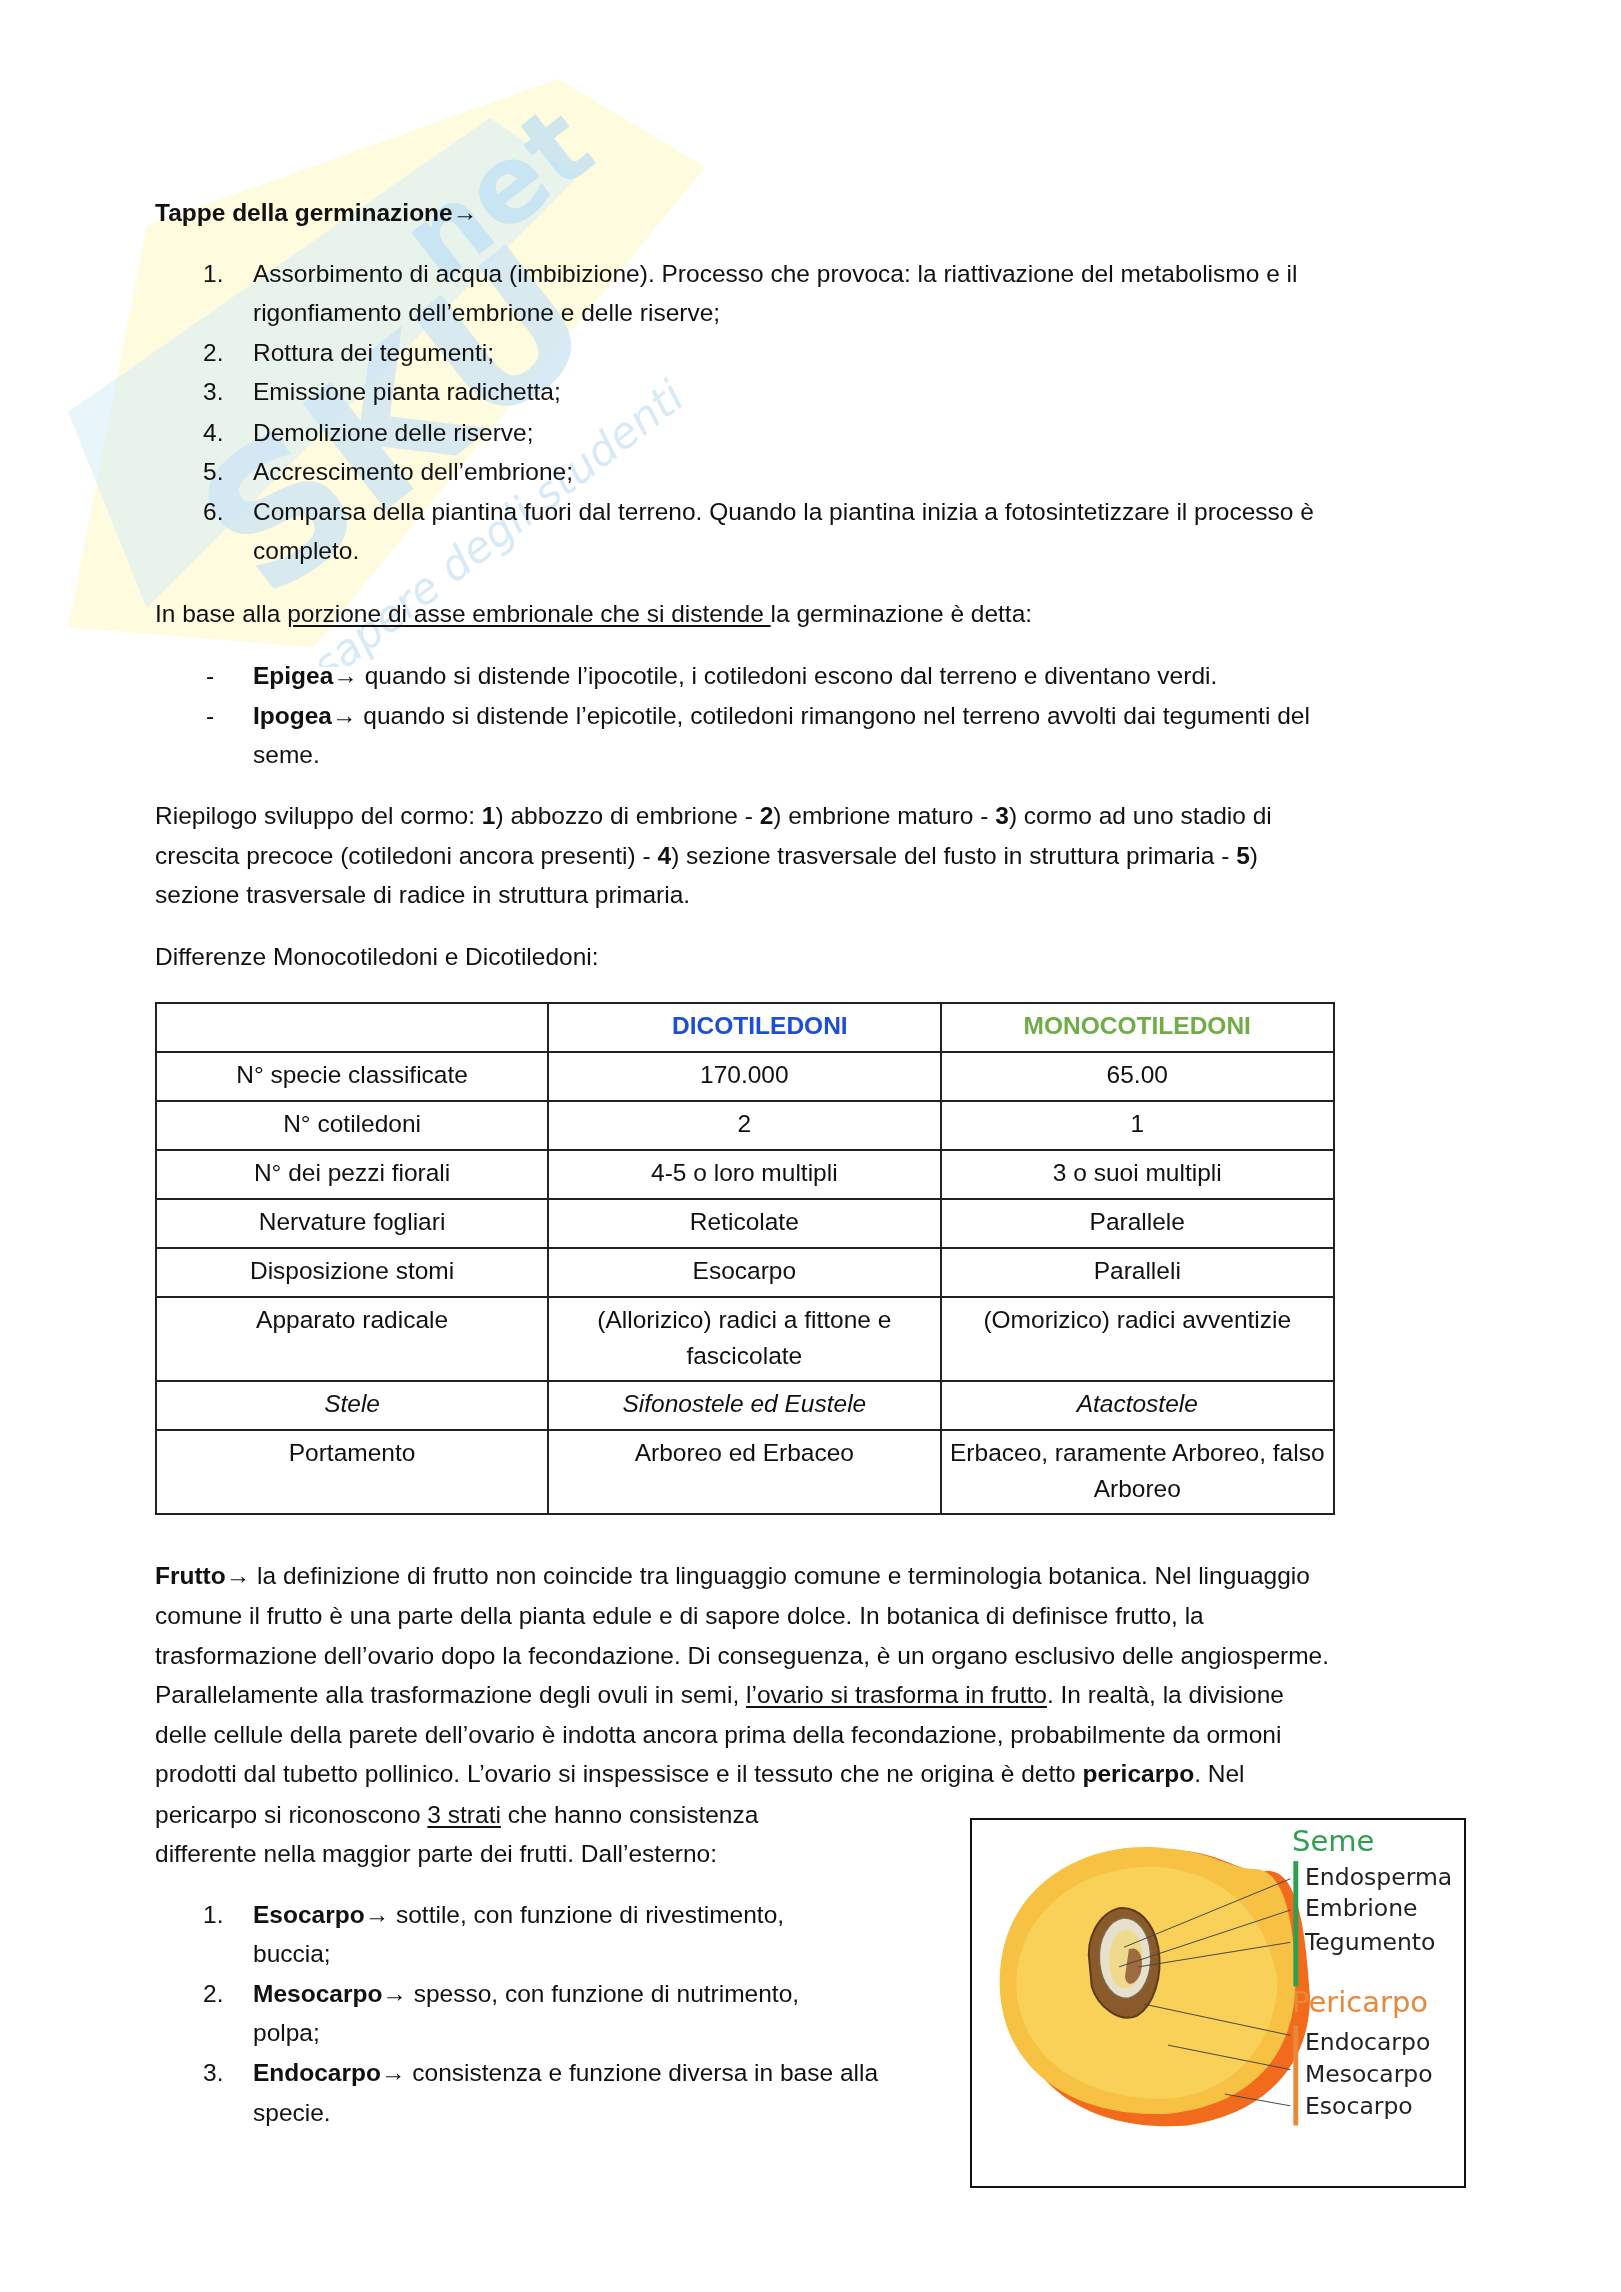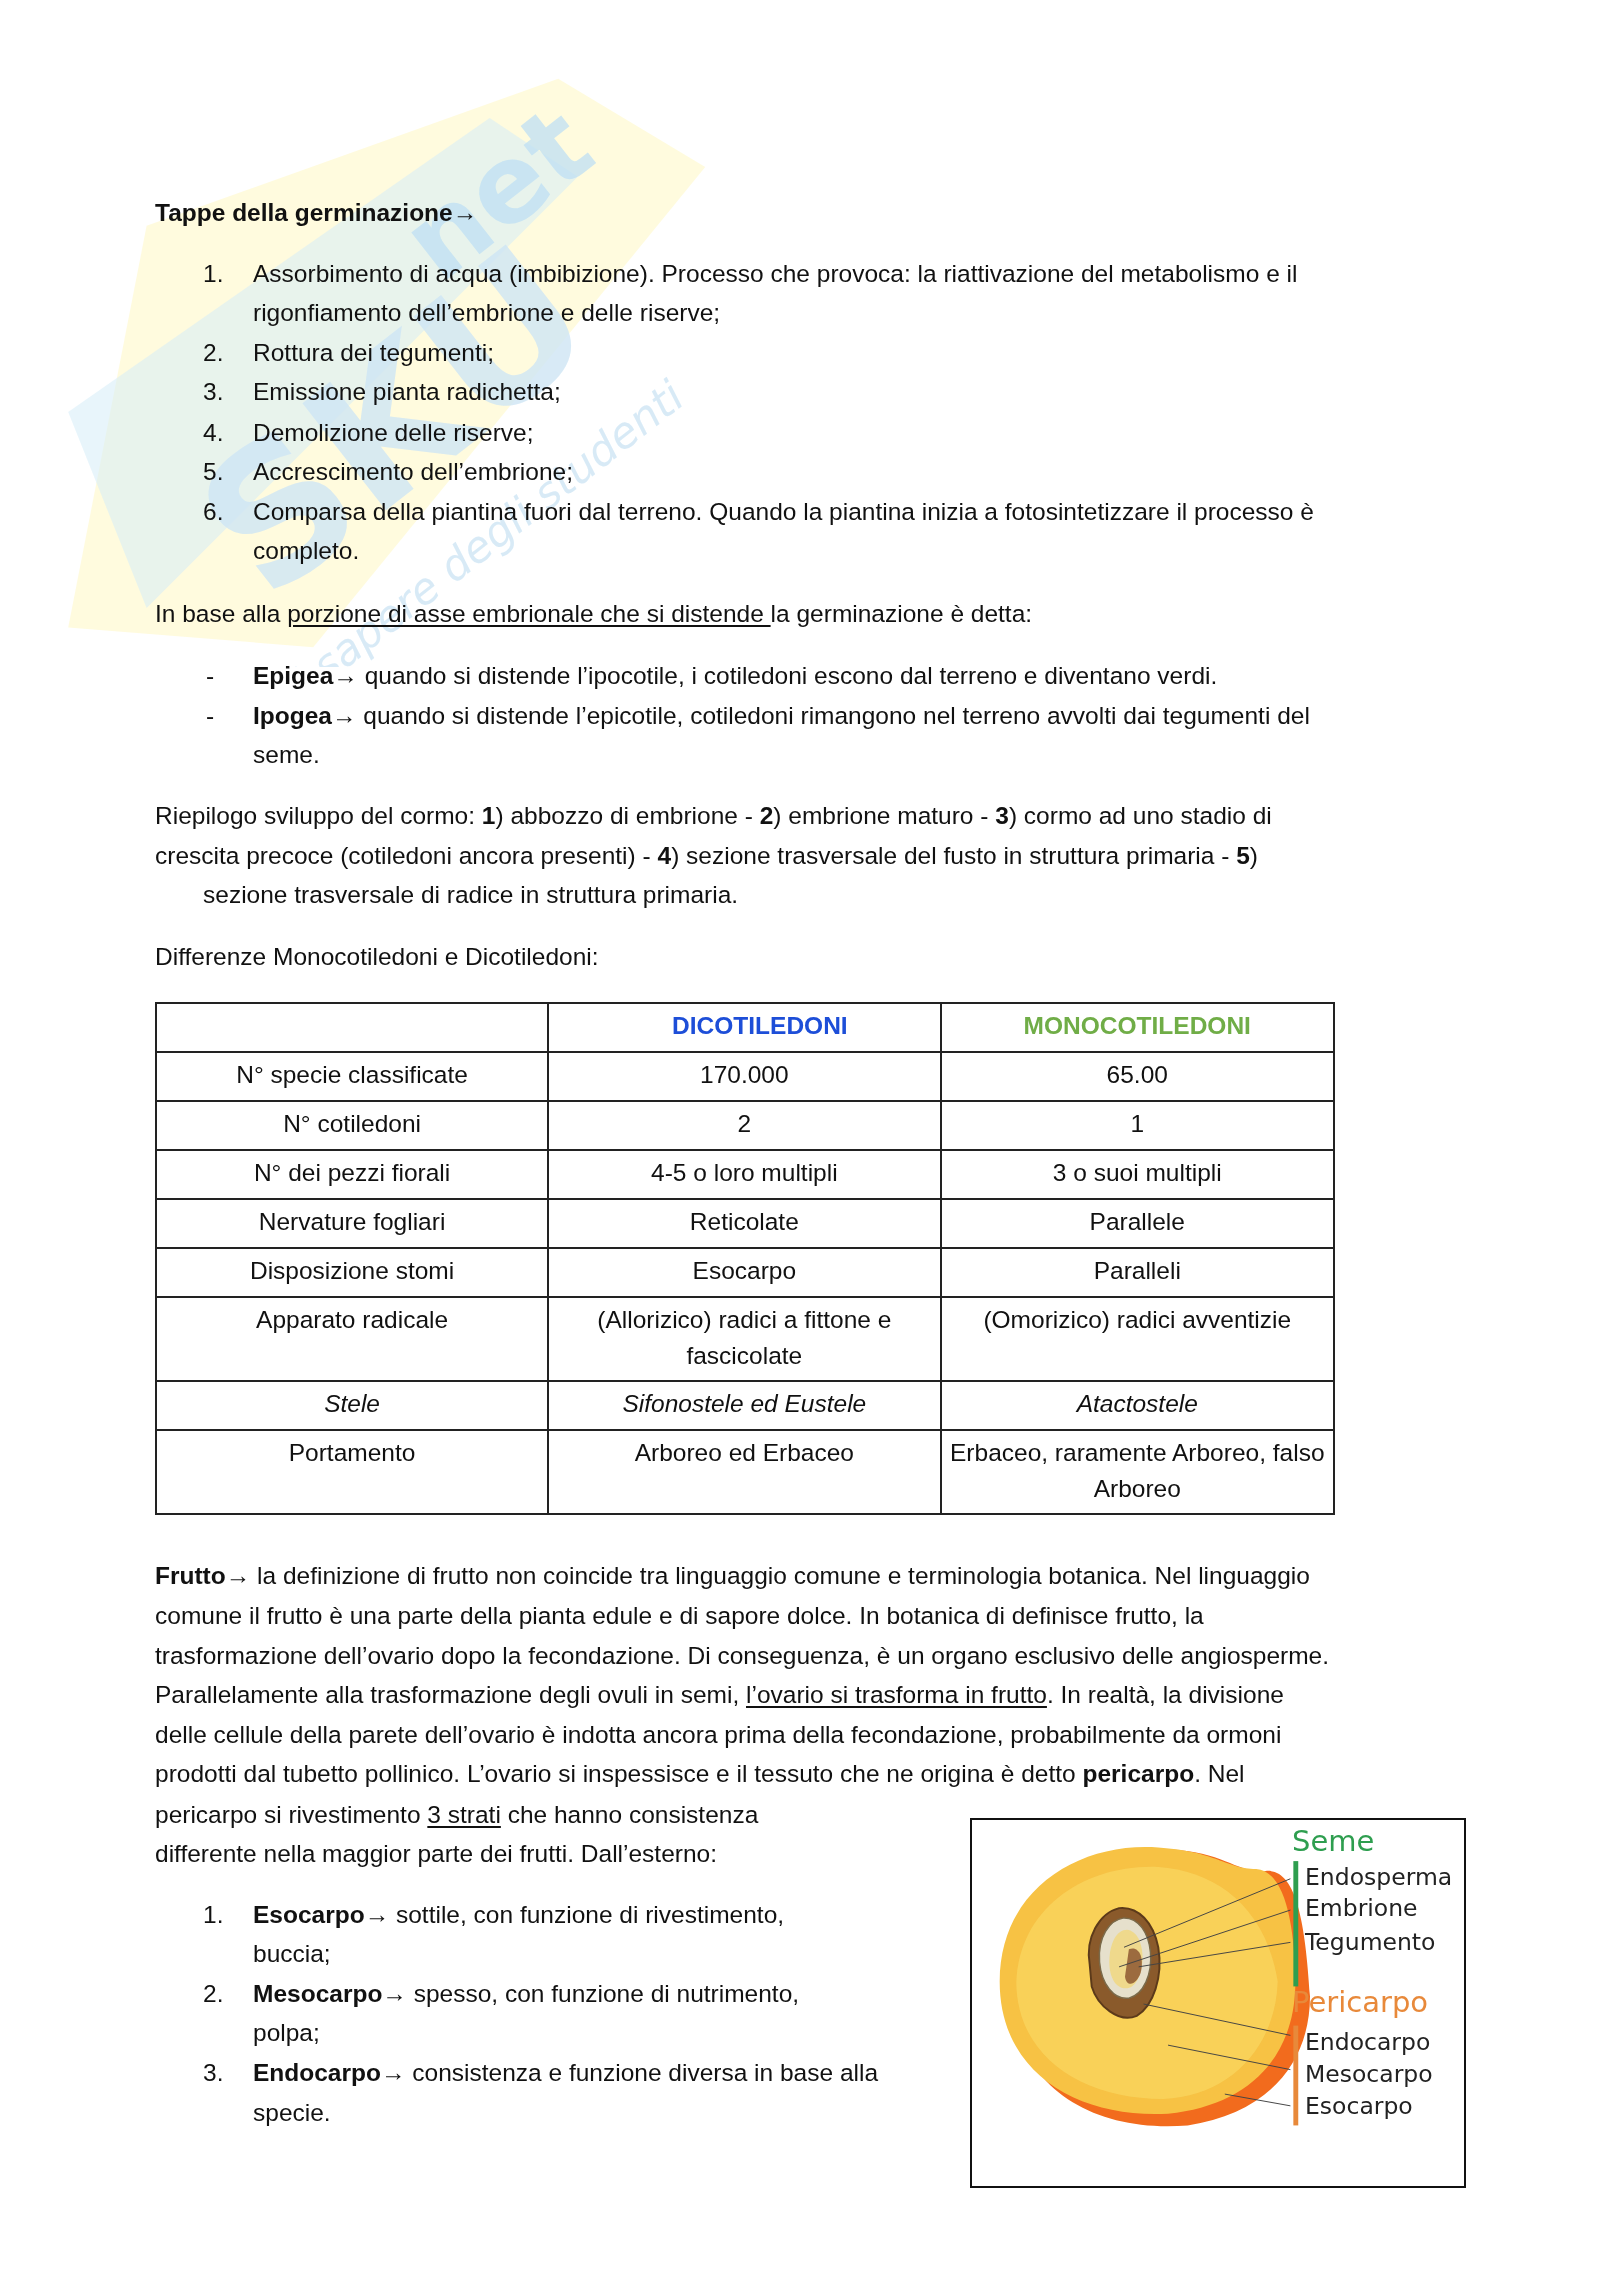--- a/index.html
+++ b/index.html
@@ -74,21 +74,21 @@
     <span class="li-text" style="left:253px; top:735px;">seme.</span>
   </div>
 
   <div>
     <div class="txt" style="left:155px; top:796px;">
       <span>Riepilogo sviluppo del cormo: </span><b>1</b><span>) abbozzo di embrione - </span><b>2</b><span>) embrione maturo - </span><b>3</b><span>) cormo ad uno stadio di</span>
     </div>
     <div class="txt" style="left:155px; top:836px;">
       <span>crescita precoce (cotiledoni ancora presenti) - </span><b>4</b><span>) sezione trasversale del fusto in struttura primaria - </span><b>5</b><span>)</span>
     </div>
-    <div class="txt" style="left:155px; top:875px;margin-left:48px;">sezione trasversale di radice in struttura primaria.</div>
+    <div class="txt" style="left:155px; top:875px;">sezione trasversale di radice in struttura primaria.</div>
   </div>
 
   <div class="txt" style="left:155px; top:937px;">Differenze Monocotiledoni e Dicotiledoni:</div>
 
   <table class="cmp">
     <colgroup>
         <col style="width:393px">
         <col style="width:393px">
         <col style="width:394px">
       </colgroup>
@@ -148,21 +148,21 @@
     <div class="txt" style="left:155px; top:1596px;">comune il frutto è una parte della pianta edule e di sapore dolce. In botanica di definisce frutto, la</div>
     <div class="txt" style="left:155px; top:1636px;">trasformazione dell’ovario dopo la fecondazione. Di conseguenza, è un organo esclusivo delle angiosperme.</div>
     <div class="txt" style="left:155px; top:1675px;">
       <span>Parallelamente alla trasformazione degli ovuli in semi, </span><span class="u">l’ovario si trasforma in frutto</span><span>. In realtà, la divisione</span>
     </div>
     <div class="txt" style="left:155px; top:1715px;">delle cellule della parete dell’ovario è indotta ancora prima della fecondazione, probabilmente da ormoni</div>
     <div class="txt" style="left:155px; top:1754px;">
       <span>prodotti dal tubetto pollinico. L’ovario si inspessisce e il tessuto che ne origina è detto </span><b>pericarpo</b><span>. Nel</span>
     </div>
     <div class="txt" style="left:155px; top:1795px;">
-      <span>pericarpo si rivestimento </span><span class="u">3 strati</span><span> che hanno consistenza</span>
+      <span>pericarpo si riconoscono </span><span class="u">3 strati</span><span> che hanno consistenza</span>
     </div>
     <div class="txt" style="left:155px; top:1834px;">differente nella maggior parte dei frutti. Dall’esterno:</div>
   </div>
 
   <div>
     <span class="num" style="left:203px; top:1895px;">1.</span>
     <span class="li-text" style="left:253px; top:1895px; white-space:nowrap;">
       <b>Esocarpo</b><span>→</span><span> sottile, con funzione di rivestimento,</span>
     </span>
     <span class="li-text" style="left:253px; top:1934px;">buccia;</span>

